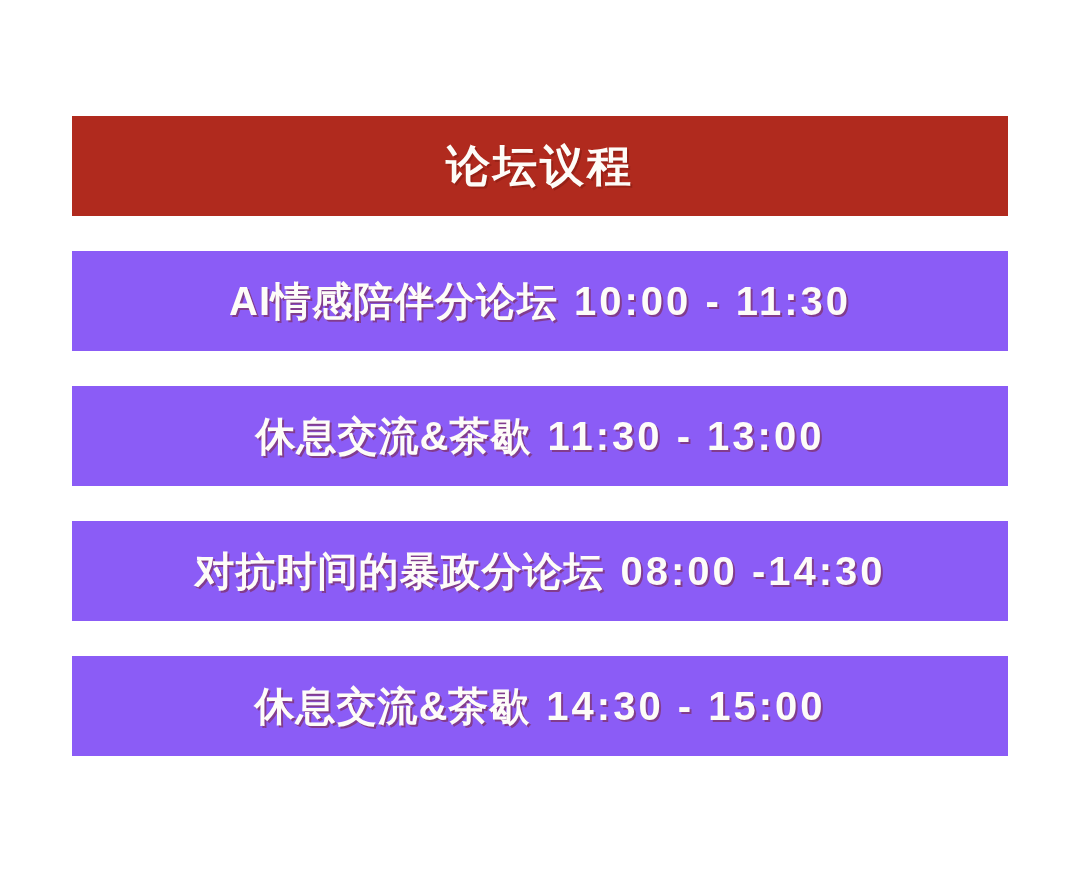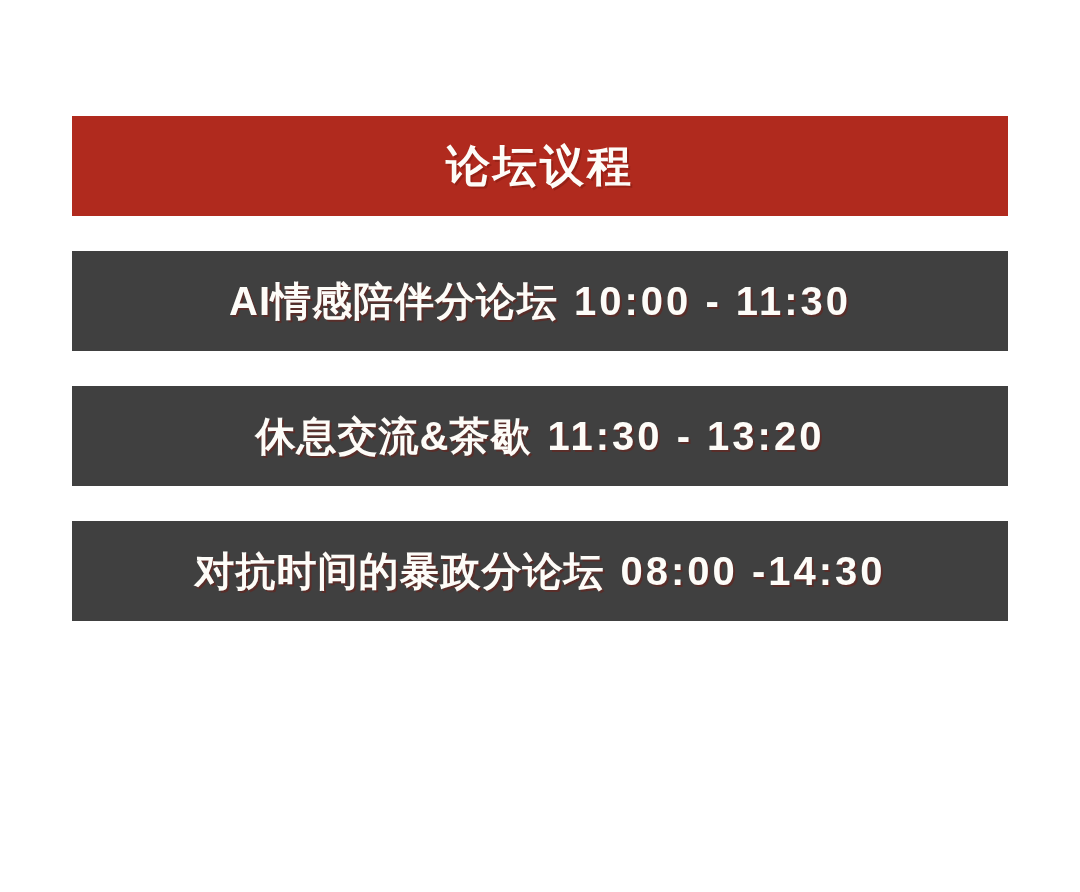--- a/index.html
+++ b/index.html
@@ -24,21 +24,21 @@
     padding: 68px 72px 60px 72px;
     display: flex;
     flex-direction: column;
     gap: 35px;
     margin-top: 48px;
   }
 
   .agenda-bar {
     width: 936px;
     height: 100px;
-    background: #404040;
+    background: #8b5cf6;
     display: flex;
     align-items: center;
     justify-content: center;
     box-sizing: border-box;
     flex: 0 0 100px;
   }
 
   .agenda-bar.header-bar {
     background: #b02a1e;
   }
@@ -86,25 +86,30 @@
   </div>
 
   <div class="agenda-bar session-row">
     <span class="bar-text">
       <span class="session-title">AI情感陪伴分论坛</span><span class="gap-sep"></span><span class="session-time">10:00 - 11:30</span>
     </span>
   </div>
 
   <div class="agenda-bar session-row">
     <span class="bar-text">
-      <span class="session-title">休息交流&amp;茶歇</span><span class="gap-sep"></span><span class="session-time">11:30 - 13:20</span>
+      <span class="session-title">休息交流&amp;茶歇</span><span class="gap-sep"></span><span class="session-time">11:30 - 13:00</span>
     </span>
   </div>
 
   <div class="agenda-bar session-row">
     <span class="bar-text">
       <span class="session-title">对抗时间的暴政分论坛</span><span class="gap-sep"></span><span class="session-time">08:00 -14:30</span>
     </span>
   </div>
 
+  <div class="agenda-bar session-row">
+    <span class="bar-text">
+      <span class="session-title">休息交流&amp;茶歇</span><span class="gap-sep"></span><span class="session-time">14:30 - 15:00</span>
+    </span>
+  </div>
 
 
 </div>
 
 </body></html>

